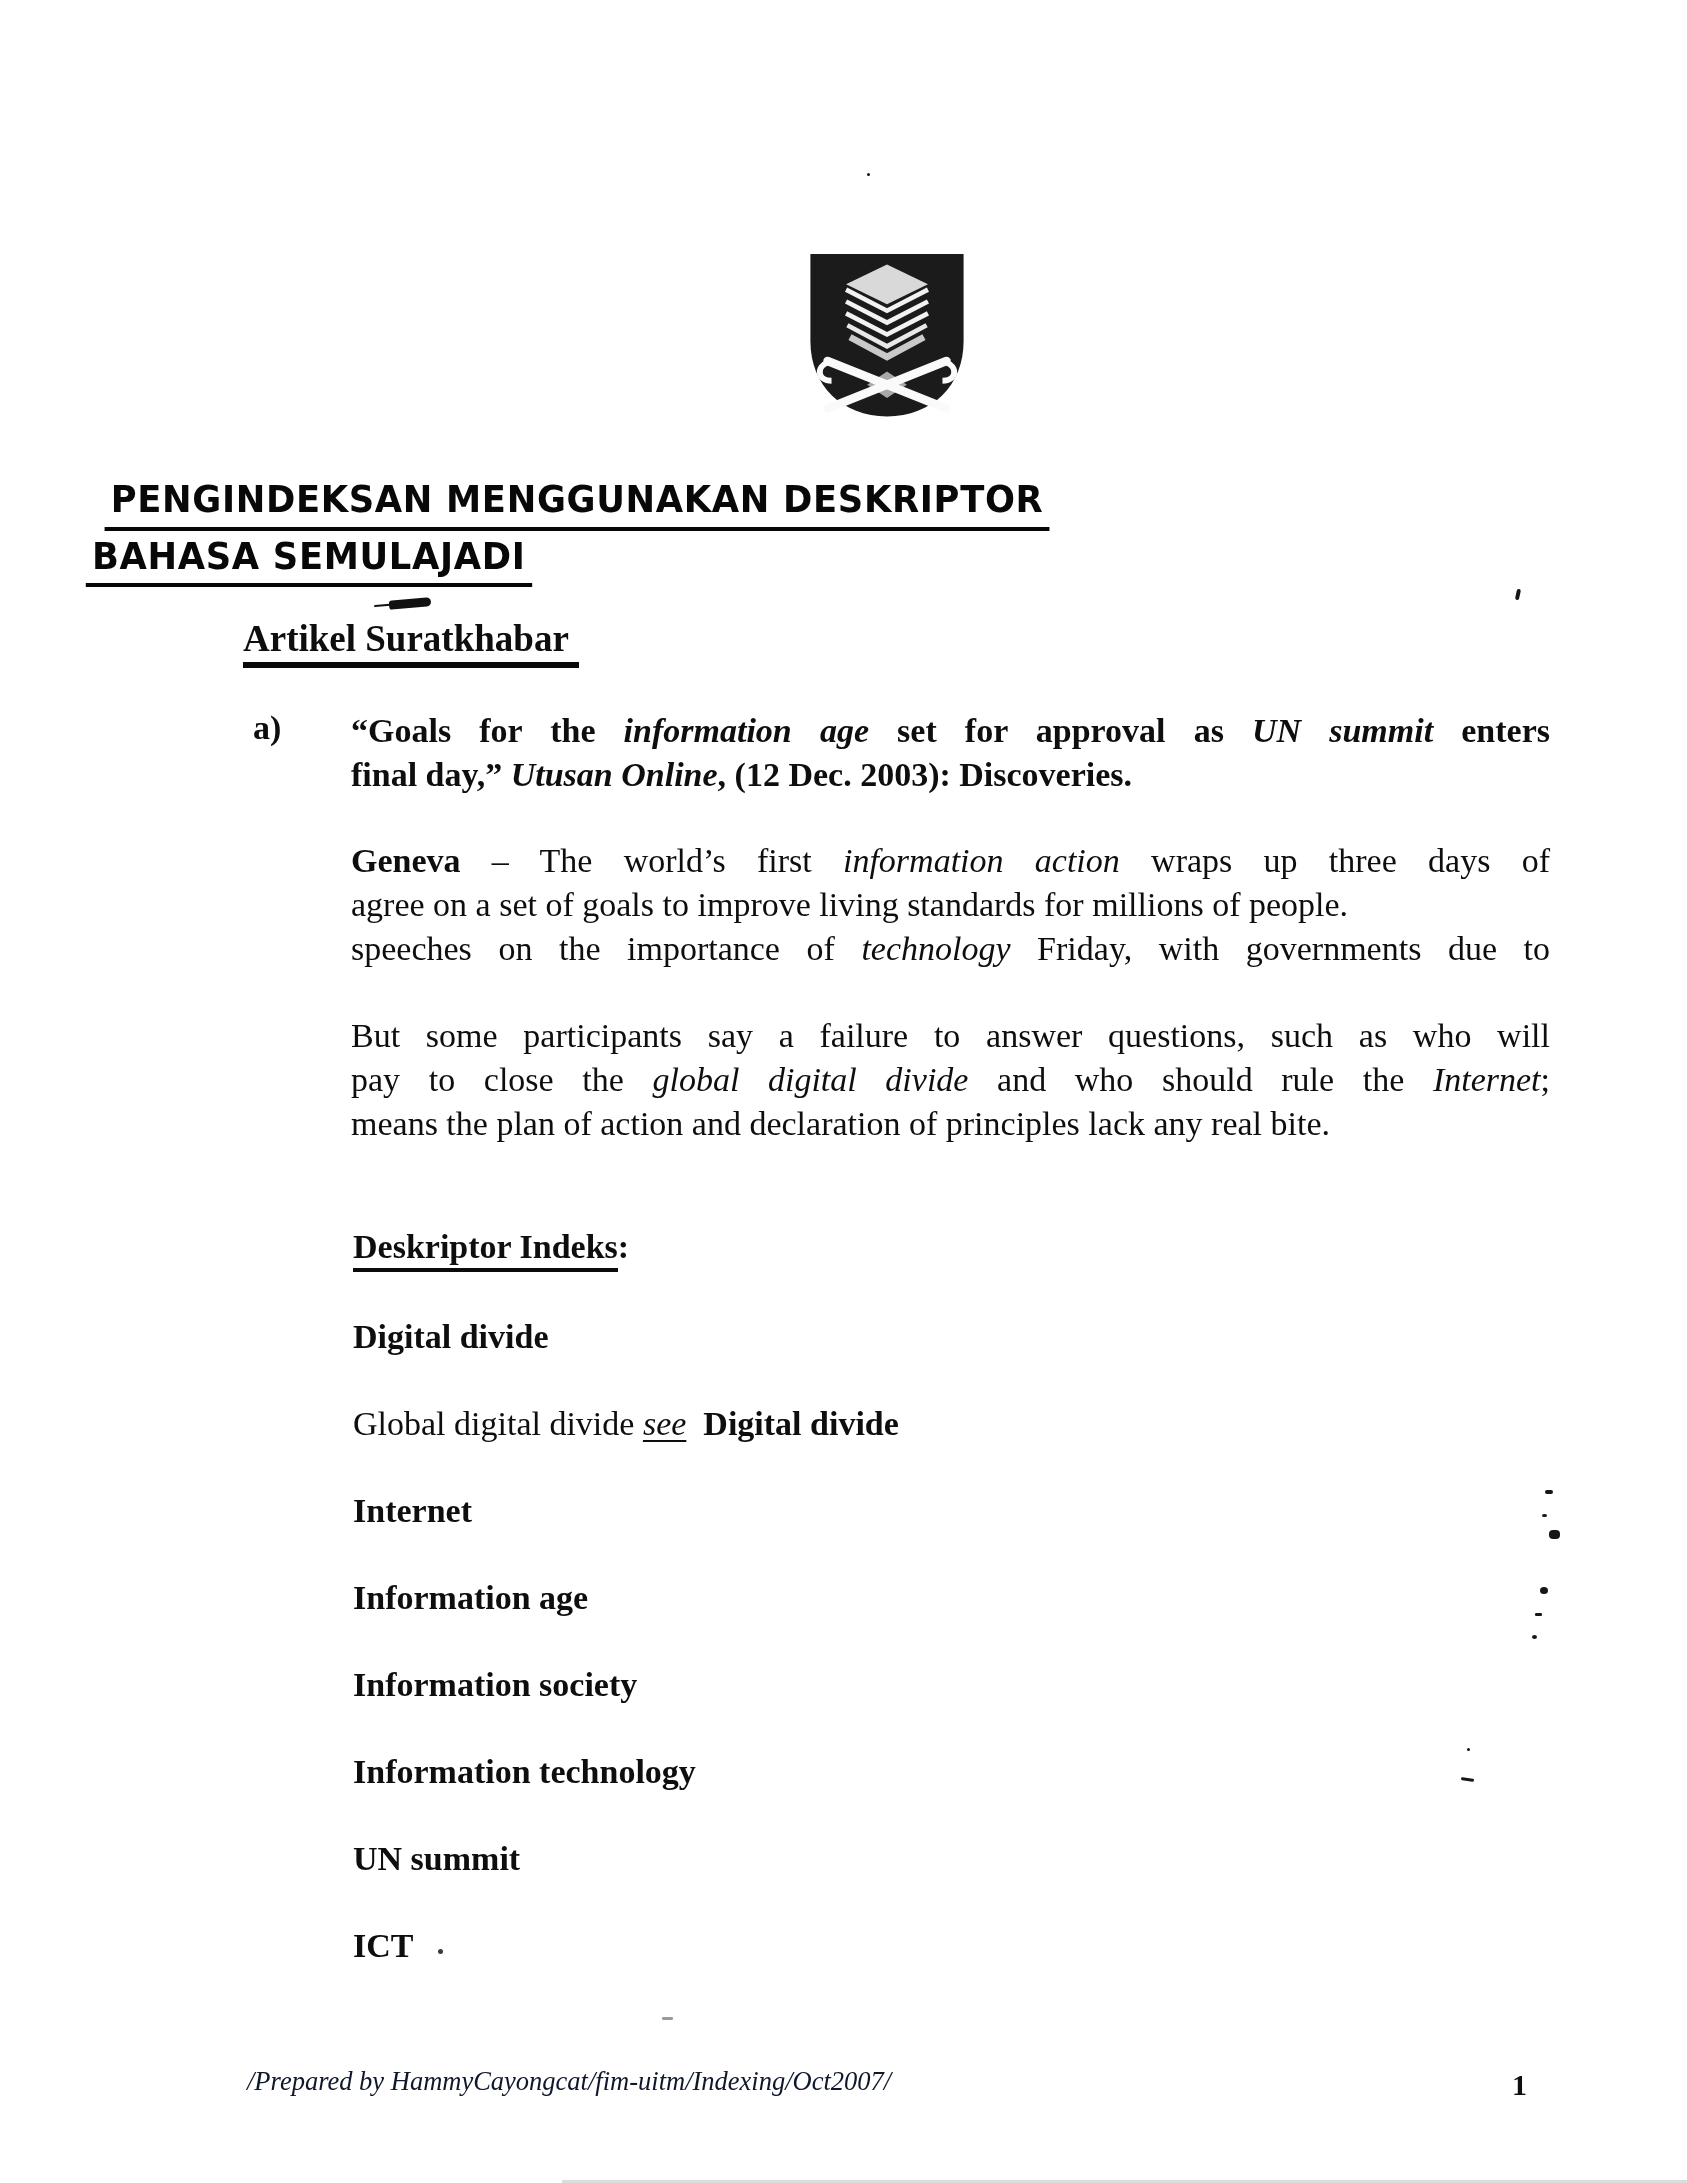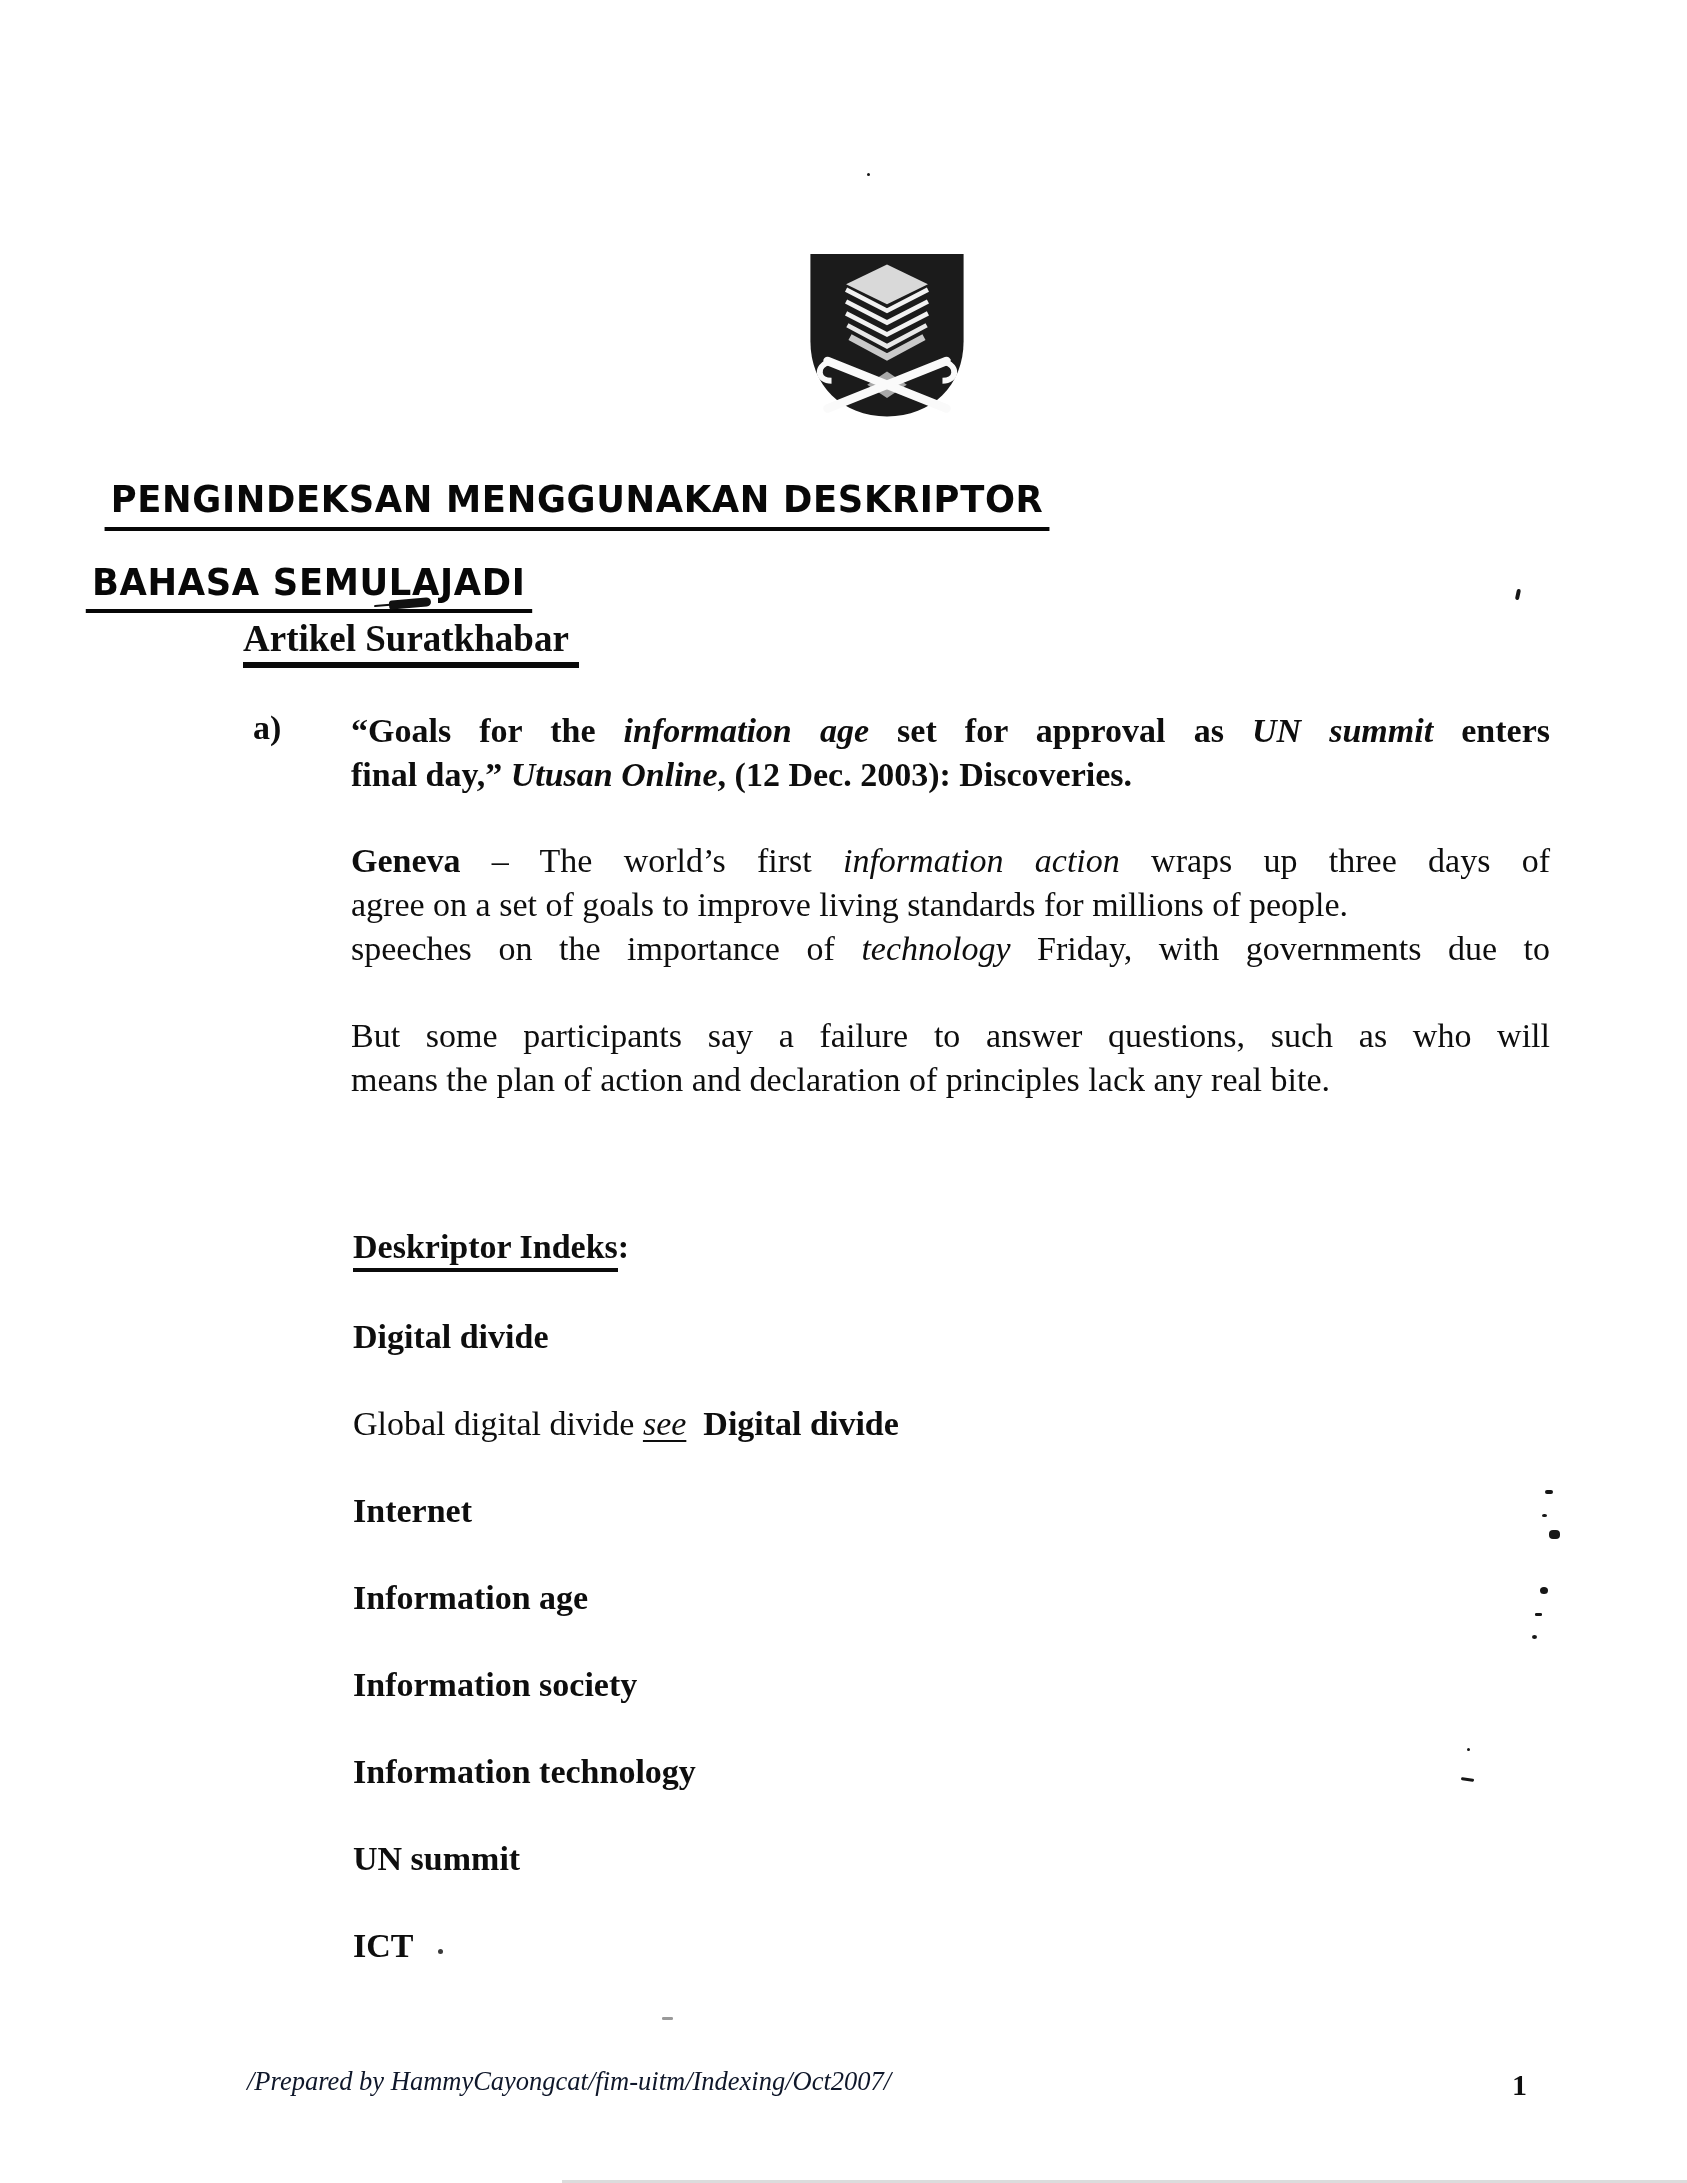--- a/index.html
+++ b/index.html
@@ -12,21 +12,21 @@
 
   
   #logo{left:805px;top:250px;width:164px;height:173px;}
 
   
   #title-block{left:69px;top:480px;width:1618px;text-align:left;
     font-family:"DejaVu Sans","Liberation Sans",sans-serif;font-weight:bold;
     font-size:38px;line-height:1;color:#080808;}
   .title-line{display:inline-block;transform:scaleX(0.93);transform-origin:center;
     border-bottom:4.6px solid #060606;padding:0 6.6px 8.6px 6.6px;letter-spacing:0.7px;}
-  #title-line2-wrap{margin-top:32px;}
+  #title-line2-wrap{margin-top:6px;}
 
   
   #section-heading{left:243px;top:617px;font-size:37px;font-weight:bold;}
   #section-heading .u{border-bottom:6px solid #0a0a0a;padding:0 10.6px 3.3px 0;}
   #smudge{left:389px;top:599px;width:42px;height:8.6px;background:#111;
     border-radius:4.6px 6.6px 6.6px 3.3px;transform:rotate(-5deg);}
   #smudge::before{content:"";position:absolute;left:-14.6px;top:2.6px;width:17px;height:2.6px;
     background:#111;border-radius:1.3px;}
 
   
@@ -110,20 +110,21 @@
     <div class="jl last"><span class="s-b">final day,” </span><span class="s-bi">Utusan Online</span><span class="s-b">, (12 Dec. 2003): Discoveries.</span></div>
   </div>
 
 <div id="para1" class="abs textblock">
     <div class="jl"><span class="s-b">Geneva</span><span class="s-r"> – The world’s first </span><span class="s-i">information action</span><span class="s-r"> wraps up three days of</span></div>
     <div class="jl last"><span class="s-r">agree on a set of goals to improve living standards for millions of people.</span></div>
     <div class="jl"><span class="s-r">speeches on the importance of </span><span class="s-i">technology</span><span class="s-r"> Friday, with governments due to</span></div>
   </div>
 <div id="para2" class="abs textblock">
     <div class="jl"><span class="s-r">But some participants say a failure to answer questions, such as who will</span></div>
+    <div class="jl"><span class="s-r">pay to close the </span><span class="s-i">global digital divide</span><span class="s-r"> and who should rule the </span><span class="s-i">Internet</span><span class="s-r">;</span></div>
     <div class="jl last"><span class="s-r">means the plan of action and declaration of principles lack any real bite.</span></div>
   </div>
 
 <div id="descriptor-heading" class="abs"><span class="s-bu">Deskriptor Indeks</span><span class="s-b">:</span></div>
 <div id="descriptor-entries" class="abs">
     <div class="entry"><span class="s-b">Digital divide</span></div>
     <div class="entry"><span class="s-r">Global digital divide </span><span class="s-iu">see</span><span class="s-r">&nbsp; </span><span class="s-b">Digital divide</span></div>
     <div class="entry"><span class="s-b">Internet</span></div>
     <div class="entry"><span class="s-b">Information age</span></div>
     <div class="entry"><span class="s-b">Information society</span></div>

